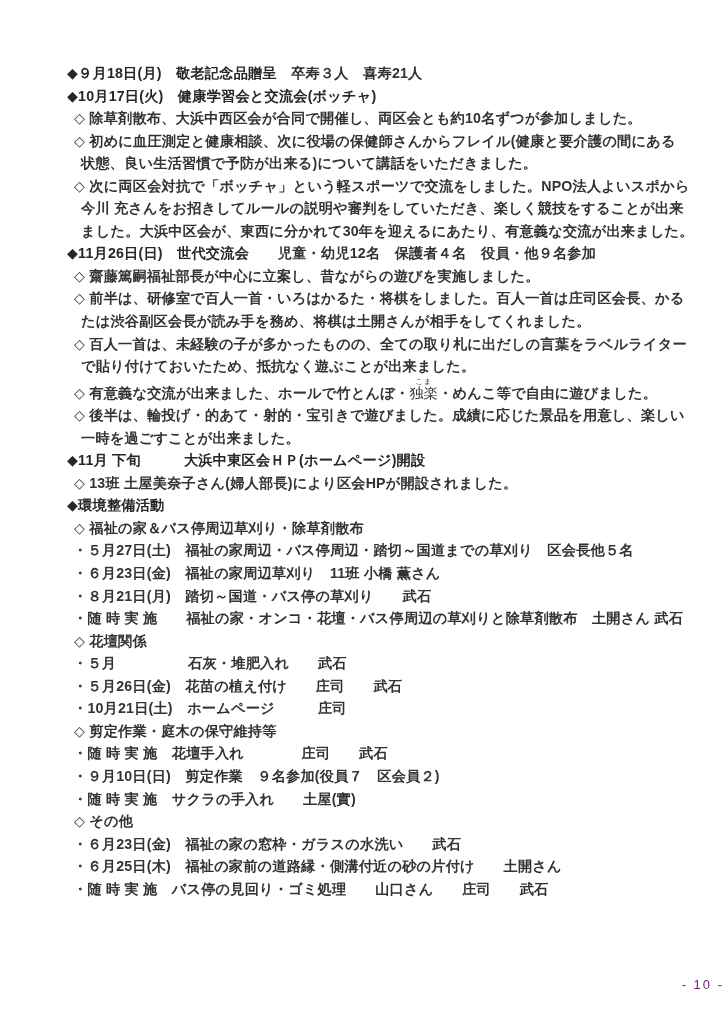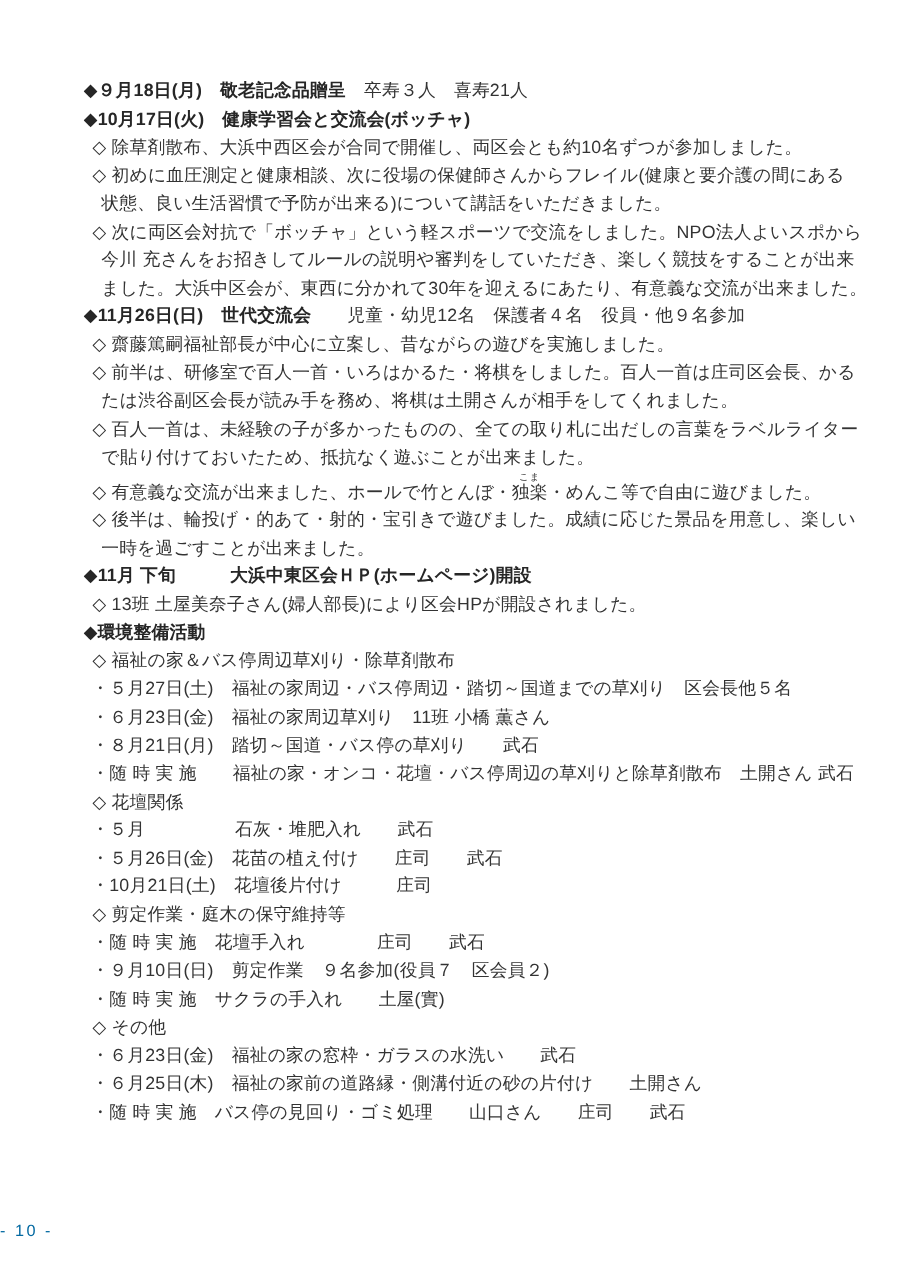--- a/index.html
+++ b/index.html
@@ -29,40 +29,40 @@
   .line {
     margin: 0;
     padding: 0;
     font-size: 14.2px;
     line-height: 22.55px;
     white-space: pre;
     letter-spacing: 0.2px;
     color: #333333;
   }
   .line .seg-bold { font-weight: 700; color: #262626; }
-  .line .seg-reg  { font-weight: 400; }
+  .line .seg-reg  { font-weight: 700; }
   .heading      { margin-left: 0; }
   .diamond      { margin-left: 7px; }
   .bullet       { margin-left: 6px; }
   .continuation { margin-left: 14px; }
   ruby { ruby-align: center; }
   ruby rt {
     font-size: 7.5px;
     letter-spacing: 1px;
     color: #333333;
   }
   .footer {
     position: absolute;
     left: 0;
     right: 0;
     bottom: 32px;
-    text-align: left;
+    text-align: right;
     font-size: 13px;
     letter-spacing: 2px;
-    color: #0369a1;
+    color: #701a75;
   }
 </style>
 </head>
 <body>
 
 <div class="page">
   <div class="doc">
       <p class="line heading"><span class="seg-bold">◆９月18日(月)　敬老記念品贈呈</span><span class="seg-reg">　卒寿３人　喜寿21人</span></p>
       <p class="line heading"><span class="seg-bold">◆10月17日(火)　健康学習会と交流会(ボッチャ)</span></p>
       <p class="line diamond"><span class="seg-reg">◇ 除草剤散布、大浜中西区会が合同で開催し、両区会とも約10名ずつが参加しました。</span></p>
@@ -84,21 +84,21 @@
       <p class="line diamond"><span class="seg-reg">◇ 13班 土屋美奈子さん(婦人部長)により区会HPが開設されました。</span></p>
       <p class="line heading"><span class="seg-bold">◆環境整備活動</span></p>
       <p class="line diamond"><span class="seg-reg">◇ 福祉の家＆バス停周辺草刈り・除草剤散布</span></p>
       <p class="line bullet"><span class="seg-reg">・５月27日(土)　福祉の家周辺・バス停周辺・踏切～国道までの草刈り　区会長他５名</span></p>
       <p class="line bullet"><span class="seg-reg">・６月23日(金)　福祉の家周辺草刈り　11班 小橋 薫さん</span></p>
       <p class="line bullet"><span class="seg-reg">・８月21日(月)　踏切～国道・バス停の草刈り　　武石</span></p>
       <p class="line bullet"><span class="seg-reg">・随 時 実 施　　福祉の家・オンコ・花壇・バス停周辺の草刈りと除草剤散布　土開さん 武石</span></p>
       <p class="line diamond"><span class="seg-reg">◇ 花壇関係</span></p>
       <p class="line bullet"><span class="seg-reg">・５月　　　　　石灰・堆肥入れ　　武石</span></p>
       <p class="line bullet"><span class="seg-reg">・５月26日(金)　花苗の植え付け　　庄司　　武石</span></p>
-      <p class="line bullet"><span class="seg-reg">・10月21日(土)　花壇後片付け　　　庄司</span></p>
+      <p class="line bullet"><span class="seg-reg">・10月21日(土)　ホームページ　　　庄司</span></p>
       <p class="line diamond"><span class="seg-reg">◇ 剪定作業・庭木の保守維持等</span></p>
       <p class="line bullet"><span class="seg-reg">・随 時 実 施　花壇手入れ　　　　庄司　　武石</span></p>
       <p class="line bullet"><span class="seg-reg">・９月10日(日)　剪定作業　９名参加(役員７　区会員２)</span></p>
       <p class="line bullet"><span class="seg-reg">・随 時 実 施　サクラの手入れ　　土屋(實)</span></p>
       <p class="line diamond"><span class="seg-reg">◇ その他</span></p>
       <p class="line bullet"><span class="seg-reg">・６月23日(金)　福祉の家の窓枠・ガラスの水洗い　　武石</span></p>
       <p class="line bullet"><span class="seg-reg">・６月25日(木)　福祉の家前の道路縁・側溝付近の砂の片付け　　土開さん</span></p>
       <p class="line bullet"><span class="seg-reg">・随 時 実 施　バス停の見回り・ゴミ処理　　山口さん　　庄司　　武石</span></p>
     </div>
   <div class="footer">- 10 -</div>

